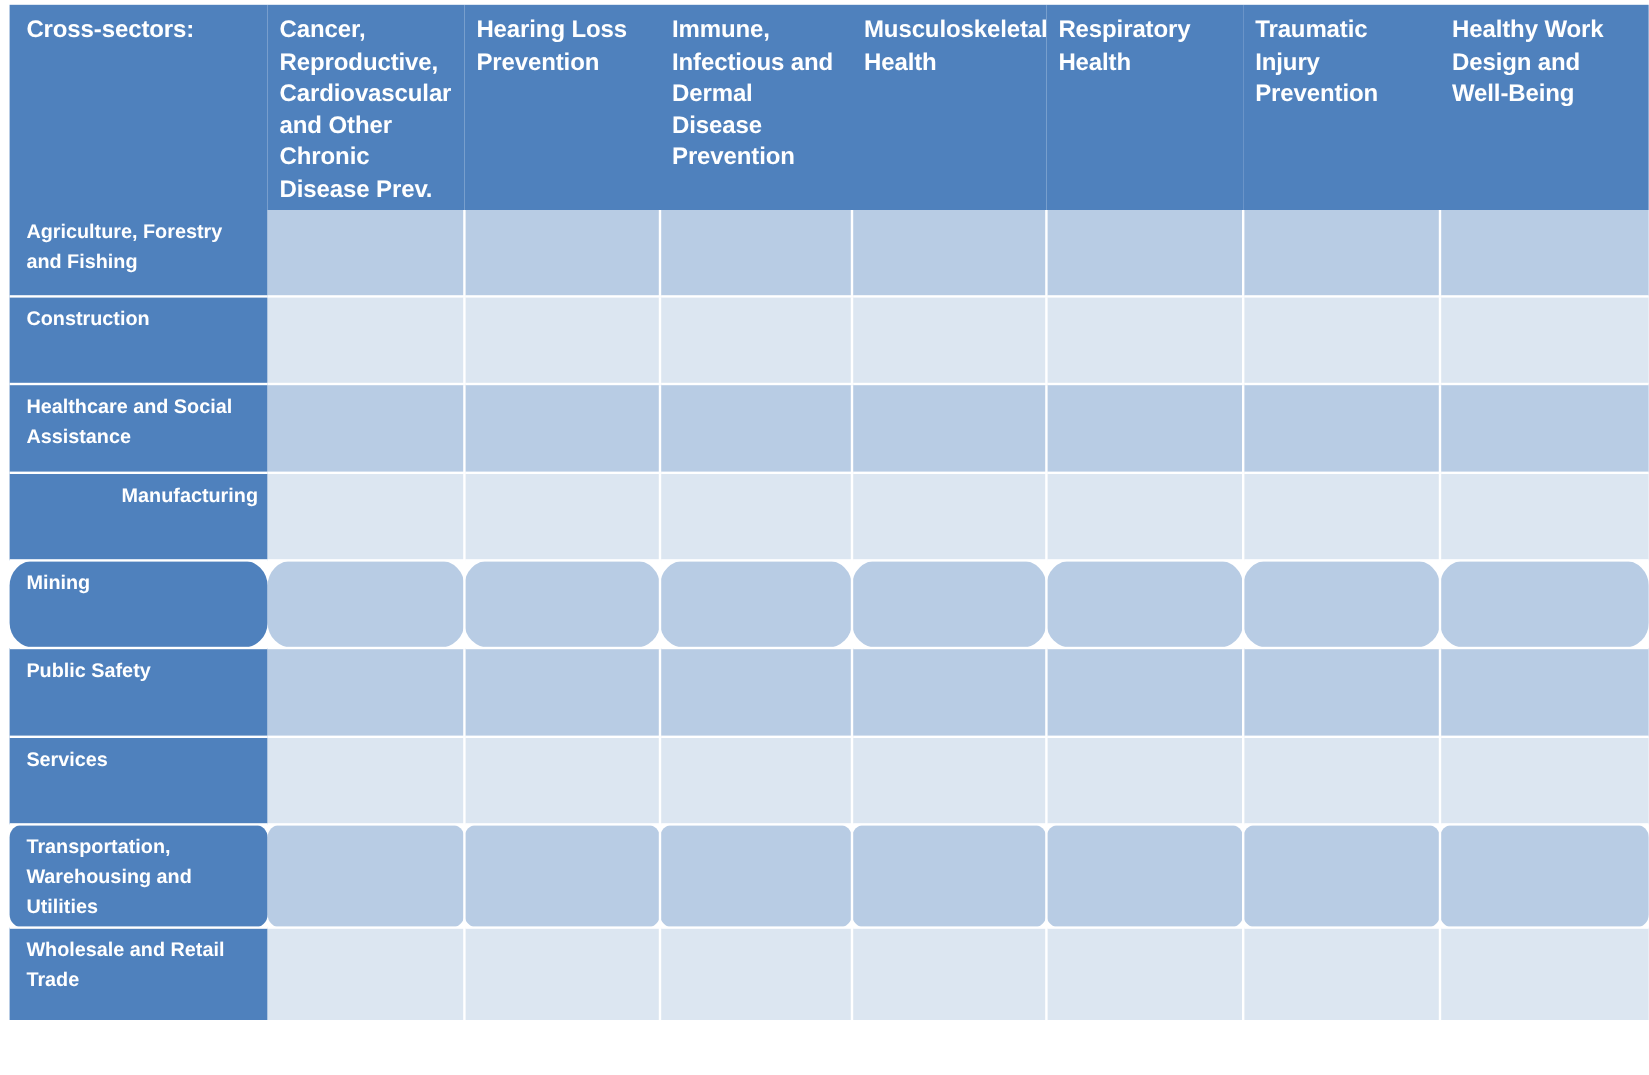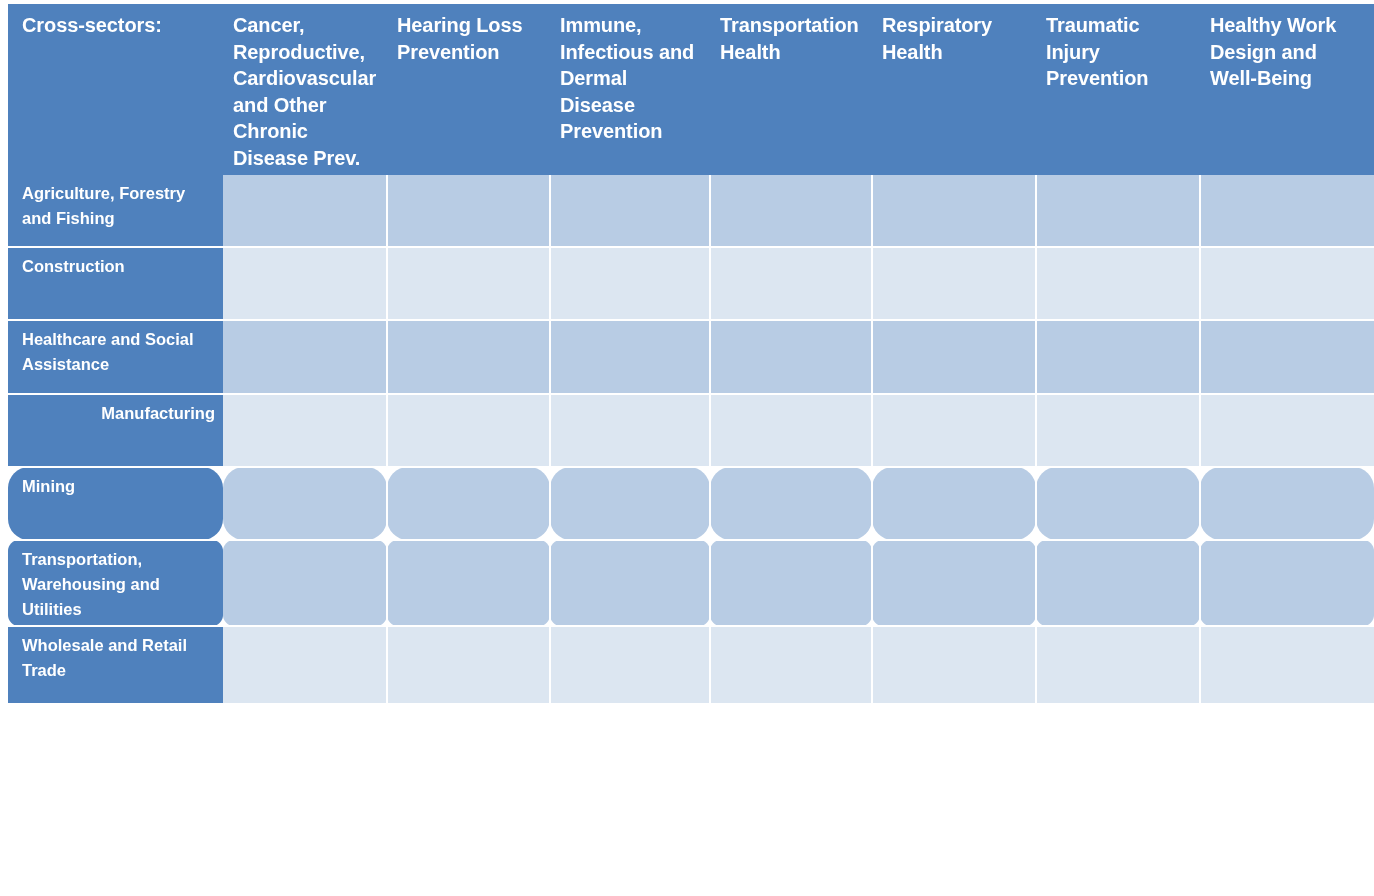--- a/index.html
+++ b/index.html
@@ -114,21 +114,21 @@
       <col class="c-d6">
       <col class="c-d7">
     </colgroup>
 
     <thead>
       <tr class="header-row">
         <th class="label-head">Cross-sectors:</th>
         <th>Cancer, Reproductive, Cardiovascular and Other Chronic Disease Prev.</th>
         <th>Hearing Loss Prevention</th>
         <th>Immune, Infectious and Dermal Disease Prevention</th>
-        <th>Transportation Health</th>
+        <th>Musculoskeletal Health</th>
         <th>Respiratory Health</th>
         <th>Traumatic Injury Prevention</th>
         <th>Healthy Work Design and Well-Being</th>
       </tr>
     </thead>
 
     <tbody>
       <tr class="band-dark r0">
         <td class="row-label">Agriculture, Forestry and Fishing</td>
         <td class="cell"></td>
@@ -178,21 +178,41 @@
         <td class="cell"></td>
         <td class="cell"></td>
         <td class="cell"></td>
         <td class="cell"></td>
         <td class="cell"></td>
         <td class="cell"></td>
         <td class="cell last-col"></td>
       </tr>
 
 
-
+      <tr class="band-dark r6">
+        <td class="row-label">Public Safety</td>
+        <td class="cell"></td>
+        <td class="cell"></td>
+        <td class="cell"></td>
+        <td class="cell"></td>
+        <td class="cell"></td>
+        <td class="cell"></td>
+        <td class="cell last-col"></td>
+      </tr>
+
+      <tr class="band-light r7">
+        <td class="row-label">Services</td>
+        <td class="cell"></td>
+        <td class="cell"></td>
+        <td class="cell"></td>
+        <td class="cell"></td>
+        <td class="cell"></td>
+        <td class="cell"></td>
+        <td class="cell last-col"></td>
+      </tr>
 
       <tr class="band-dark r8">
         <td class="row-label">Transportation, Warehousing and Utilities</td>
         <td class="cell"></td>
         <td class="cell"></td>
         <td class="cell"></td>
         <td class="cell"></td>
         <td class="cell"></td>
         <td class="cell"></td>
         <td class="cell last-col"></td>

